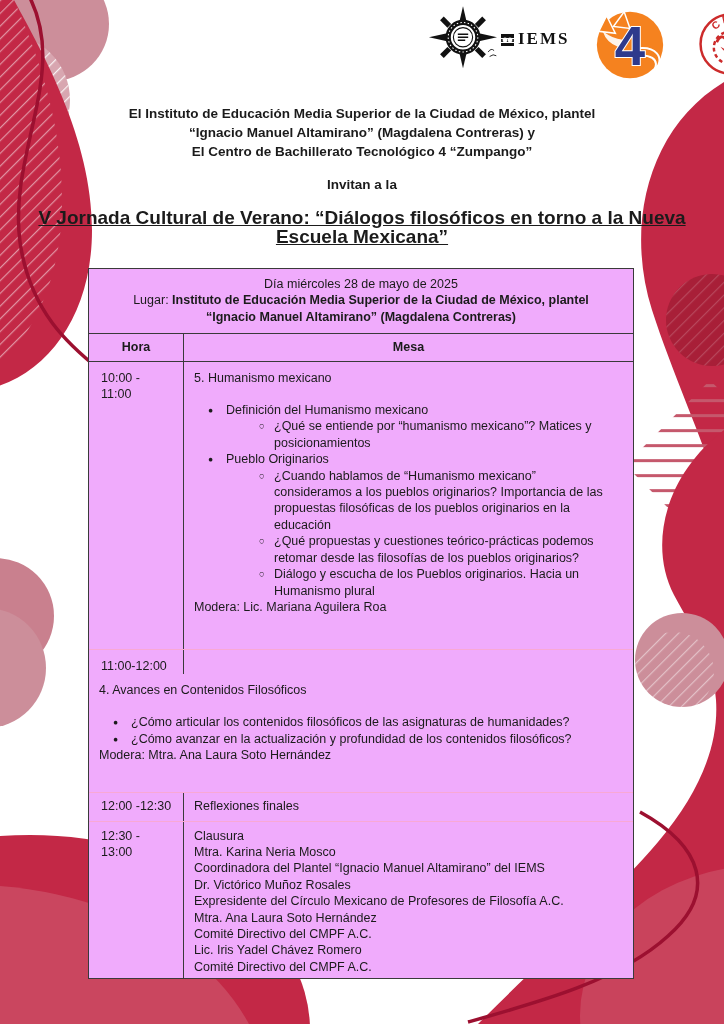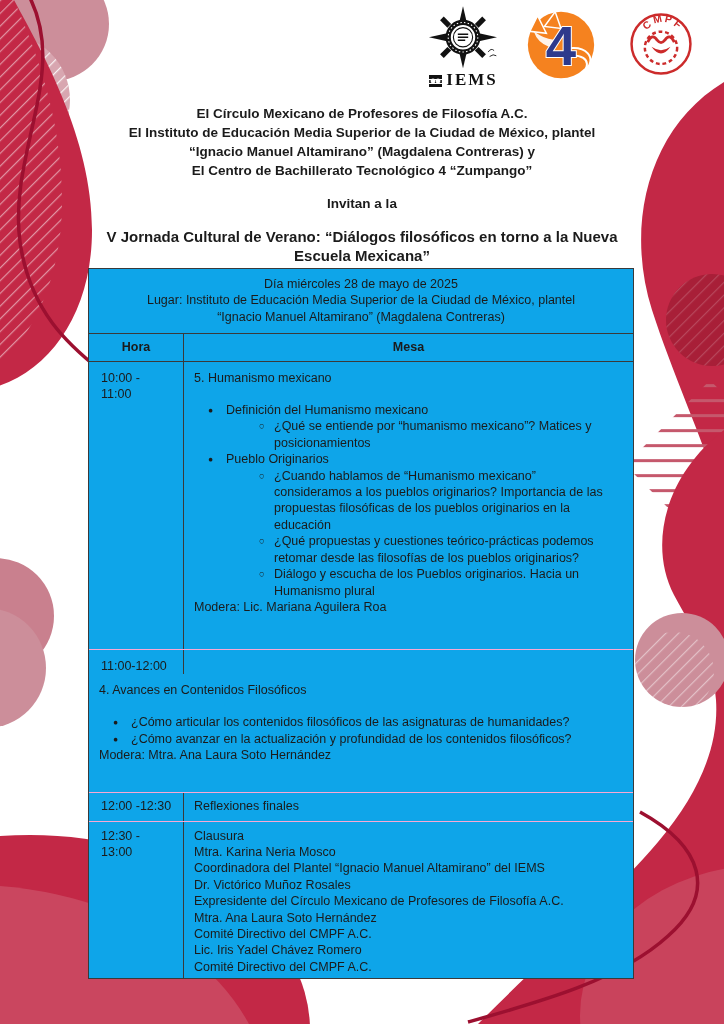--- a/index.html
+++ b/index.html
@@ -5,56 +5,56 @@
   html,body{margin:0;padding:0;background:#e8e8e8;}
   .page{
     position:relative;width:724px;height:1024px;margin:0 auto;
     background:#ffffff;overflow:hidden;
     font-family:"Liberation Sans","DejaVu Sans",sans-serif;
     color:#1b1b1b;
   }
   .decor{position:absolute;left:0;top:0;}
   
   .logos{position:absolute;top:6px;left:426px;display:flex;align-items:flex-start;gap:22px;}
-  .logo-block{display:flex;flex-direction:column;align-items:center;}
+  .logo-block{display:flex;align-items:center;}
   .iems-wordmark{display:flex;align-items:flex-end;gap:2px;margin-top:1px;}
   .iems-wordmark .wm-text{
     font-family:"Liberation Serif","DejaVu Serif",serif;
     font-weight:bold;font-size:17px;letter-spacing:2px;color:#111;line-height:1;
   }
   
   .header{position:absolute;top:104px;left:0;width:724px;text-align:center;}
   .org-line{font-weight:bold;font-size:13.5px;line-height:19px;}
   .invite{font-weight:bold;font-size:13.5px;line-height:19px;margin-top:14px;}
   .title{margin-top:14px;}
-  .title-line{font-weight:bold;font-size:15px;line-height:19px;}
+  .title-line{font-weight:bold;font-size:19px;line-height:19px;text-decoration:underline;}
   
   .sched{
-    position:absolute;left:88px;top:268px;width:546px;background:#0ea5e9;
+    position:absolute;left:88px;top:268px;width:546px;background:#f0abfc;
     border:1.5px solid #3a3a3a;box-sizing:border-box;
     font-size:12.5px;line-height:16.4px;
   }
   .info{text-align:center;padding:7px 8px 8px;border-bottom:1px solid #3a3a3a;}
   .cols{display:flex;border-bottom:1px solid #3a3a3a;font-weight:bold;align-items:flex-end;}
   .col-hora{width:95px;flex:none;border-right:1px solid #3a3a3a;text-align:center;padding:5px 0;box-sizing:border-box;}
   .col-mesa{flex:1;text-align:center;padding:5px 0;}
   .row{display:flex;border-bottom:1px solid #f9a8d4;overflow:hidden;box-sizing:border-box;}
   .row:last-child{border-bottom:none;}
   .rh1{height:288px;} .rh2{height:143px;flex-direction:column;} .rh3{height:29px;} .rh4{height:156px;}
   .cell-hora{width:95px;flex:none;border-right:1px solid #3a3a3a;padding:8px 4px 0 12px;box-sizing:border-box;}
   .cell-mesa{flex:1;padding:8px 16px 0 10px;box-sizing:border-box;}
   .rh3 .cell-hora,.rh3 .cell-mesa{padding-top:5px;}
   .rh4 .cell-hora,.rh4 .cell-mesa{padding-top:6px;}
   .list{margin-top:16px;}
   .moderator{}
   .li1,.li2{display:flex;}
   .li1{margin-left:14px;} .li1 .mk{width:18px;flex:none;font-size:8.5px;}
   .li2{margin-left:65px;} .li2 .mk{width:15px;flex:none;font-size:9.5px;}
   .tx{flex:1;}
-  b{font-weight:normal;}
+  b{font-weight:bold;}
 </style>
 </head>
 <body>
 
 <div class="page">
 
   <svg class="decor" width="724" height="1024" viewBox="0 0 724 1024" aria-hidden="true">
     <defs>
       <pattern id="hw" patternUnits="userSpaceOnUse" width="9" height="9" patternTransform="rotate(45)">
         <line x1="0" y1="0" x2="0" y2="9" stroke="#ffffff" stroke-width="2.4"></line>
@@ -138,21 +138,20 @@
       <text x="32" y="18" font-size="11" font-weight="bold" font-family="Liberation Sans, sans-serif" transform="rotate(-13 34 15)" fill="#CC2B2B">M</text>
       <text x="44" y="17" font-size="11" font-weight="bold" font-family="Liberation Sans, sans-serif" transform="rotate(13 46 14)" fill="#CC2B2B">P</text>
       <text x="54" y="22" font-size="11" font-weight="bold" font-family="Liberation Sans, sans-serif" transform="rotate(38 56 19)" fill="#CC2B2B">F</text>
       <path d="M26,38 Q31,28 36,36 Q40,41 44,36 Q49,28 54,38" fill="none" stroke-width="3" stroke="#CC2B2B"></path>
       <circle cx="40" cy="44" r="17" fill="none" stroke-width="2.6" stroke-dasharray="4 3" stroke="#CC2B2B"></circle>
       <path d="M30,43 Q40,57 50,43 Q40,50 30,43 Z" fill="#CC2B2B"></path>
     </svg>
   </div>
 
   <div class="header">
-    <div class="org-line">El Círculo Mexicano de Profesores de Filosofía A.C.</div>
     <div class="org-line">El Instituto de Educación Media Superior de la Ciudad de México, plantel</div>
     <div class="org-line">“Ignacio Manuel Altamirano” (Magdalena Contreras) y</div>
     <div class="org-line">El Centro de Bachillerato Tecnológico 4 “Zumpango”</div>
     <div class="invite">Invitan a la</div>
     <div class="title">
       <div class="title-line">V Jornada Cultural de Verano: “Diálogos filosóficos en torno a la Nueva</div>
       <div class="title-line">Escuela Mexicana”</div>
     </div>
   </div>
 

